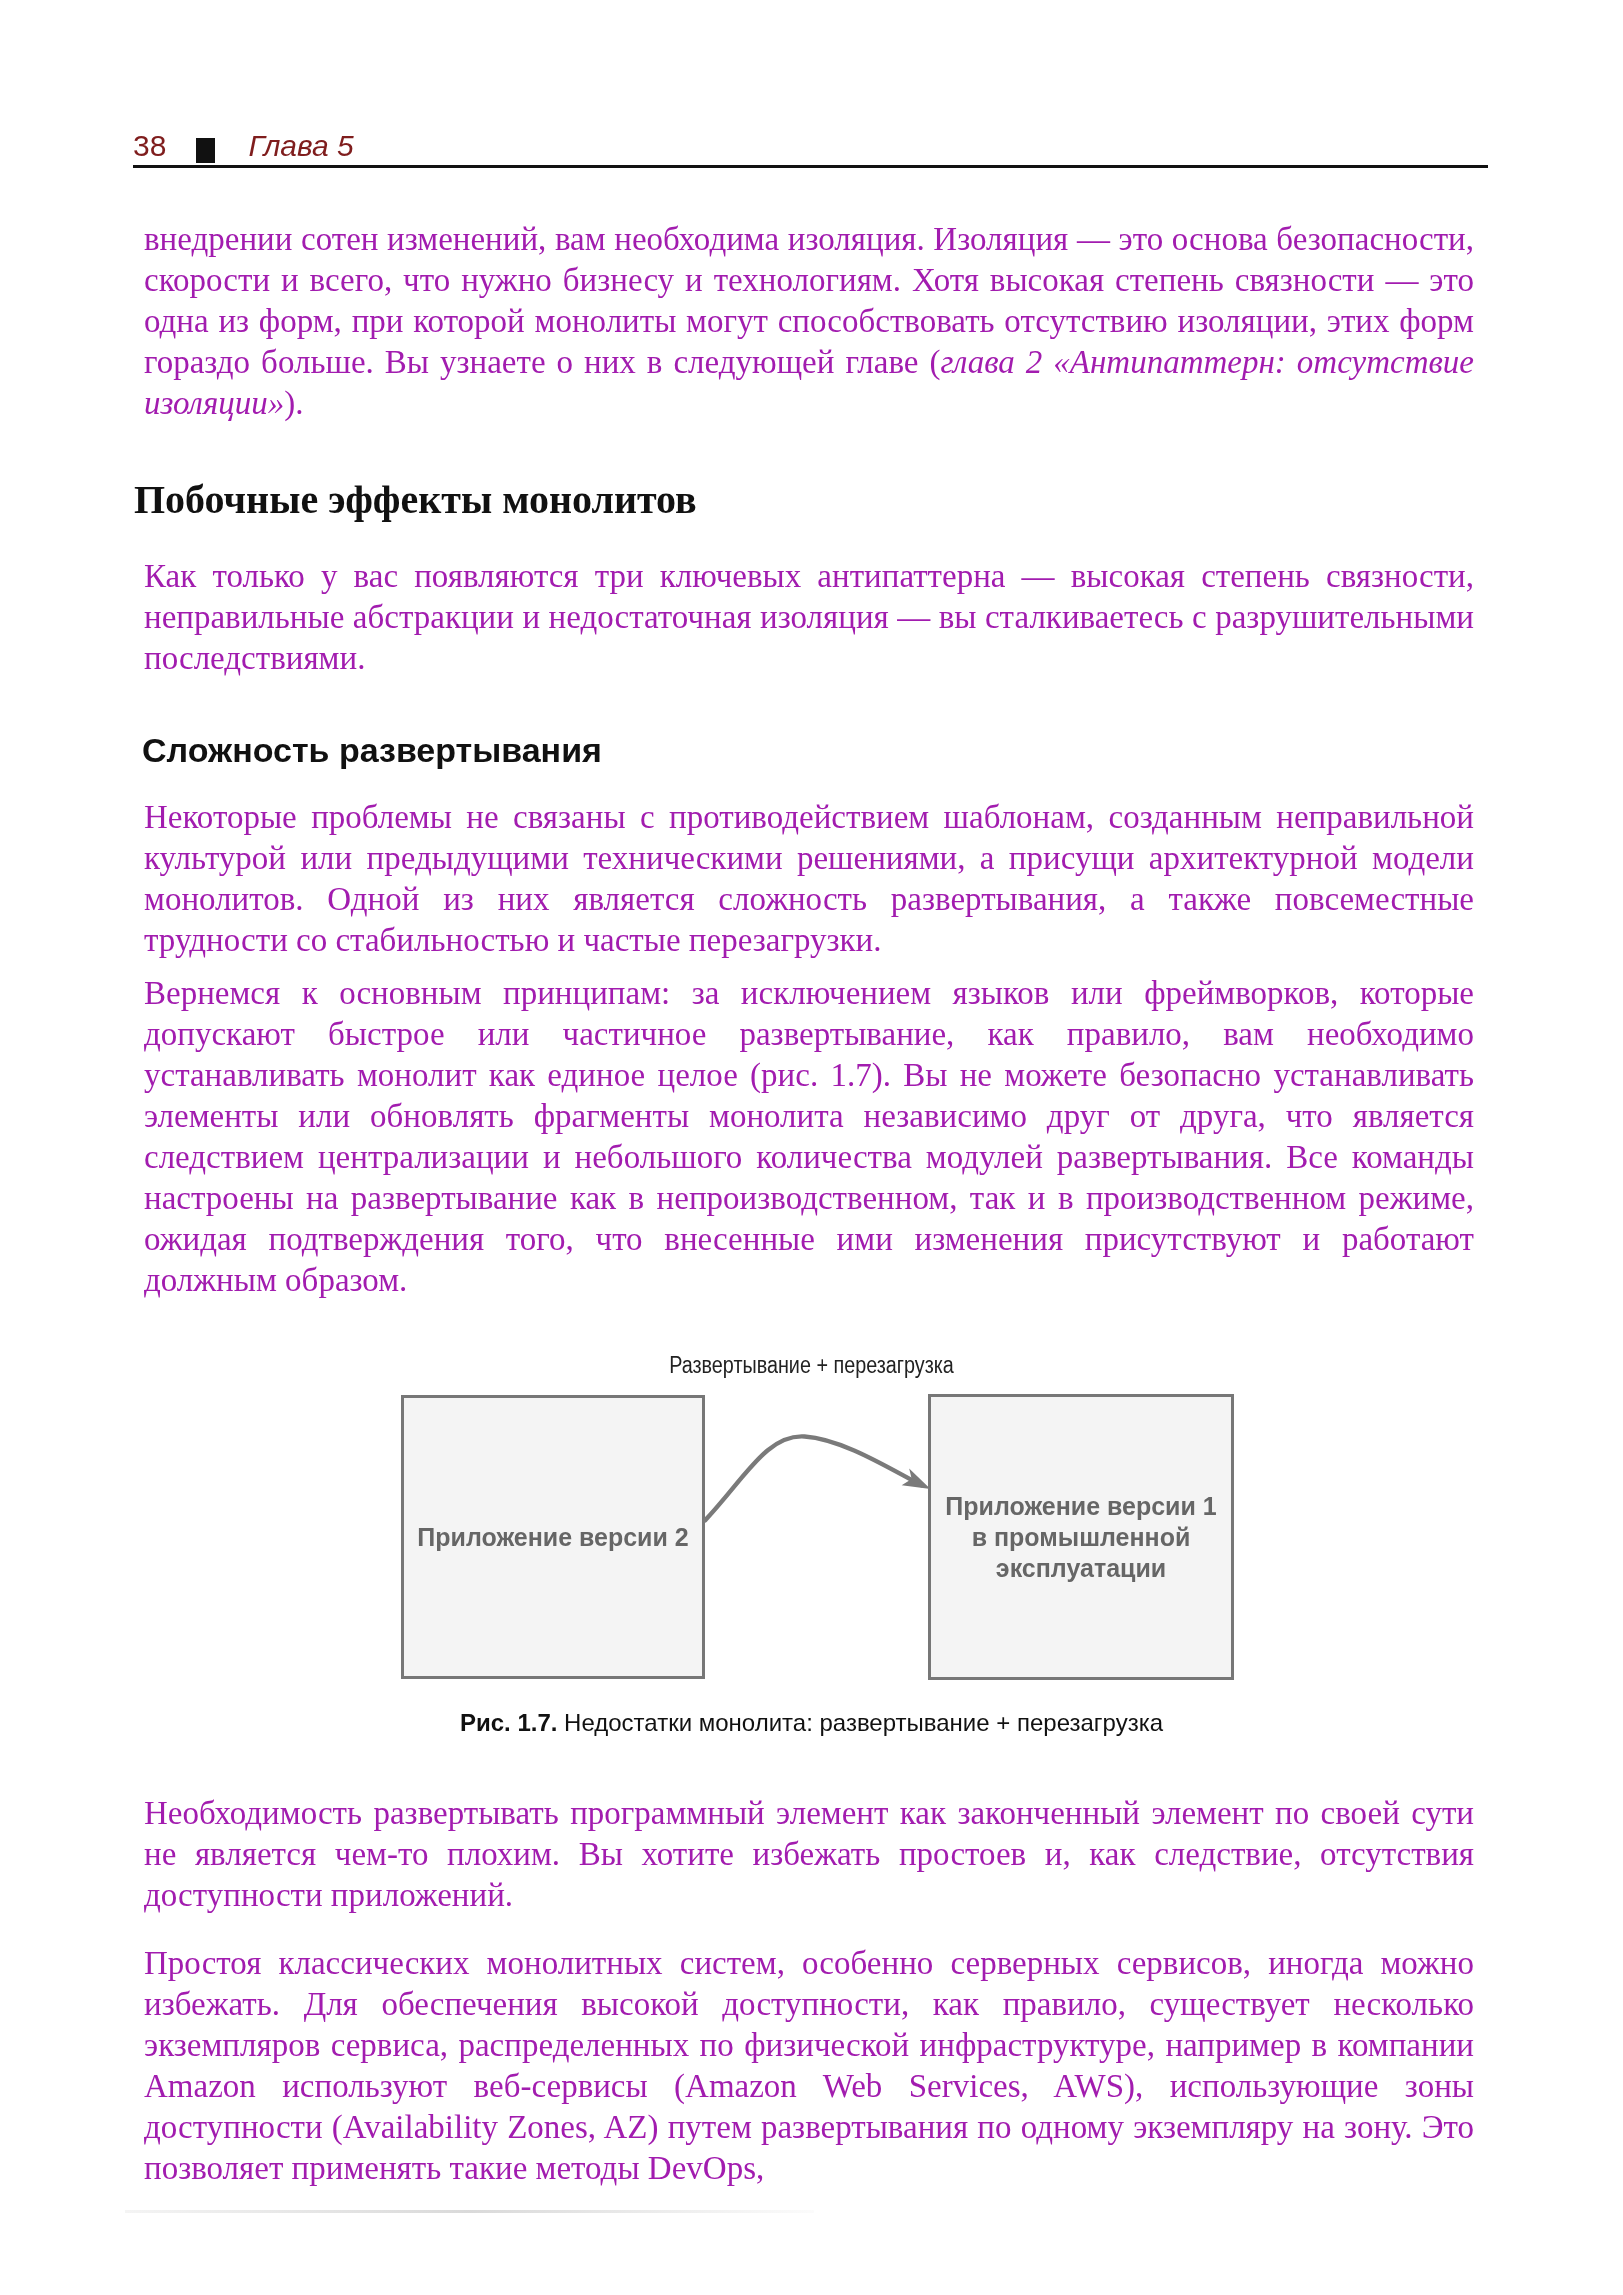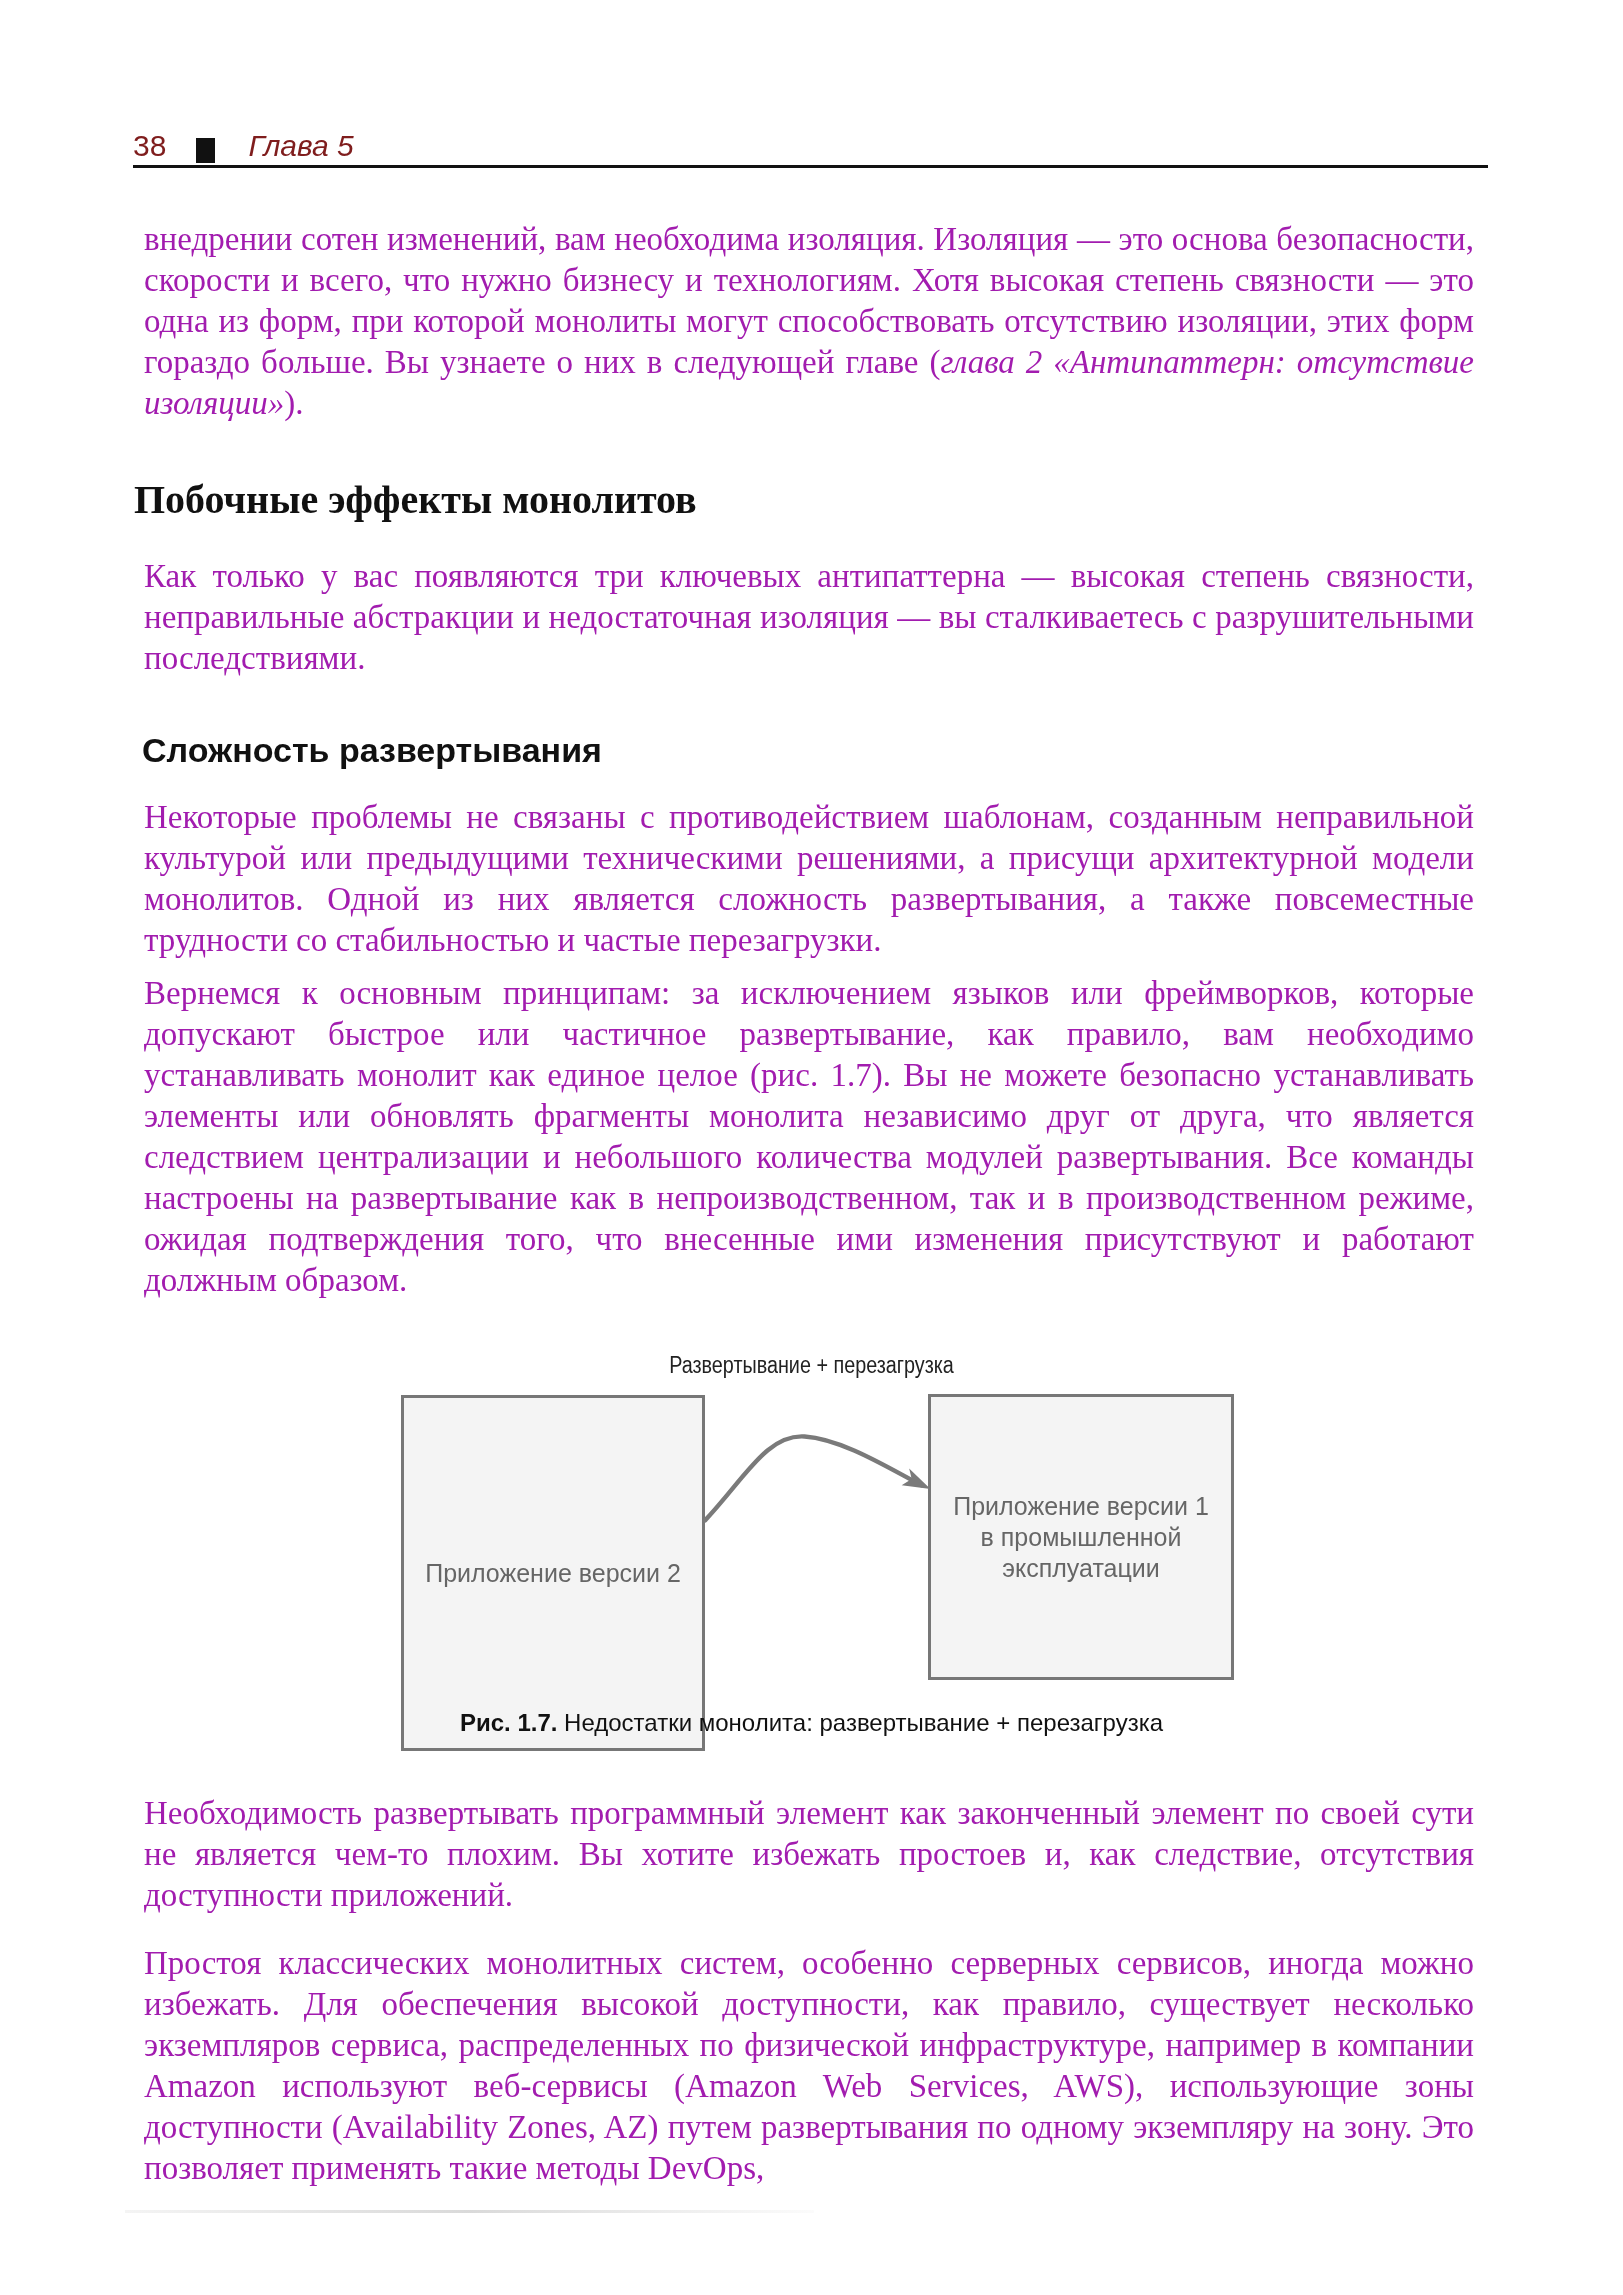--- a/index.html
+++ b/index.html
@@ -17,21 +17,21 @@
        text-align-last:left; color:#a21caf; margin:10px; hyphens:manual; }
   .p i { font-style:italic; }
   .h1 { font-family:Liberation Serif, serif; font-weight:bold; font-size:40px; line-height:46px; margin:0; color:#111; }
   .h2 { font-family:"Liberation Sans", sans-serif; font-weight:bold; font-size:34px; line-height:40px; margin:8px; color:#111; }
 
   .fig-title { position:absolute; left:0; width:1623px; top:1352px; text-align:center;
     font-family:"Liberation Sans", sans-serif; font-size:23px; color:#222; transform:scaleX(0.86); }
   .box { position:absolute; border:3.8px solid #777; background:#f4f4f4; box-sizing:border-box;
     display:flex; align-items:center; justify-content:center; text-align:center;
     font-family:"Liberation Sans", sans-serif; font-size:25px; line-height:31px; color:#666; }
-  .box span { display:block; }
+  .box span { display:block;font-weight:bold; }
   .fig-svg { position:absolute; left:0; top:0; }
   .caption { position:absolute; left:0; width:1623px; top:1709px; text-align:center;
     font-family:"Liberation Sans", sans-serif; font-size:24px; color:#111; }
   .caption b { font-weight:bold; }
   .scan-shadow { position:absolute; left:125px; top:2210px; width:689px; height:2.5px;
     background:linear-gradient(to right, rgba(200,200,200,0.2), rgba(180,180,180,0.5), rgba(220,220,220,0.1)); }
 </style>
 </head>
 <body>
 
@@ -63,21 +63,21 @@
   <div class="col" style="top:787px;">
     <p class="p">Некоторые проблемы не связаны с противодействием шаблонам, созданным неправильной культурой или предыдущими техническими решениями, а присущи архитектурной модели монолитов. Одной из них является сложность развертывания, а также повсеместные трудности со стабильностью и частые перезагрузки.</p>
   </div>
 
   <div class="col" style="top:963px;">
     <p class="p">Вернемся к основным принципам: за исключением языков или фреймворков, которые допускают быстрое или частичное развертывание, как правило, вам необходимо устанавливать монолит как единое целое (рис. 1.7). Вы не можете безопасно устанавливать элементы или обновлять фрагменты монолита независимо друг от друга, что является следствием централизации и небольшого количества модулей развертывания. Все команды настроены на развертывание как в непроизводственном, так и в производственном режиме, ожидая подтверждения того, что внесенные ими изменения присутствуют и работают должным образом.</p>
   </div>
 
   <div class="fig-title">Развертывание + перезагрузка</div>
 
-  <div class="box" style="left:401px; top:1395px; width:304px; height:356px;">
+  <div class="box" style="left:401px; top:1395px; width:304px; height:284px;">
     <span>Приложение версии 2</span>
   </div>
 
   <div class="box" style="left:928px; top:1394px; width:306px; height:286px;">
     <div>
       <span>Приложение версии 1</span>
       <span>в промышленной</span>
       <span>эксплуатации</span>
     </div>
   </div>

